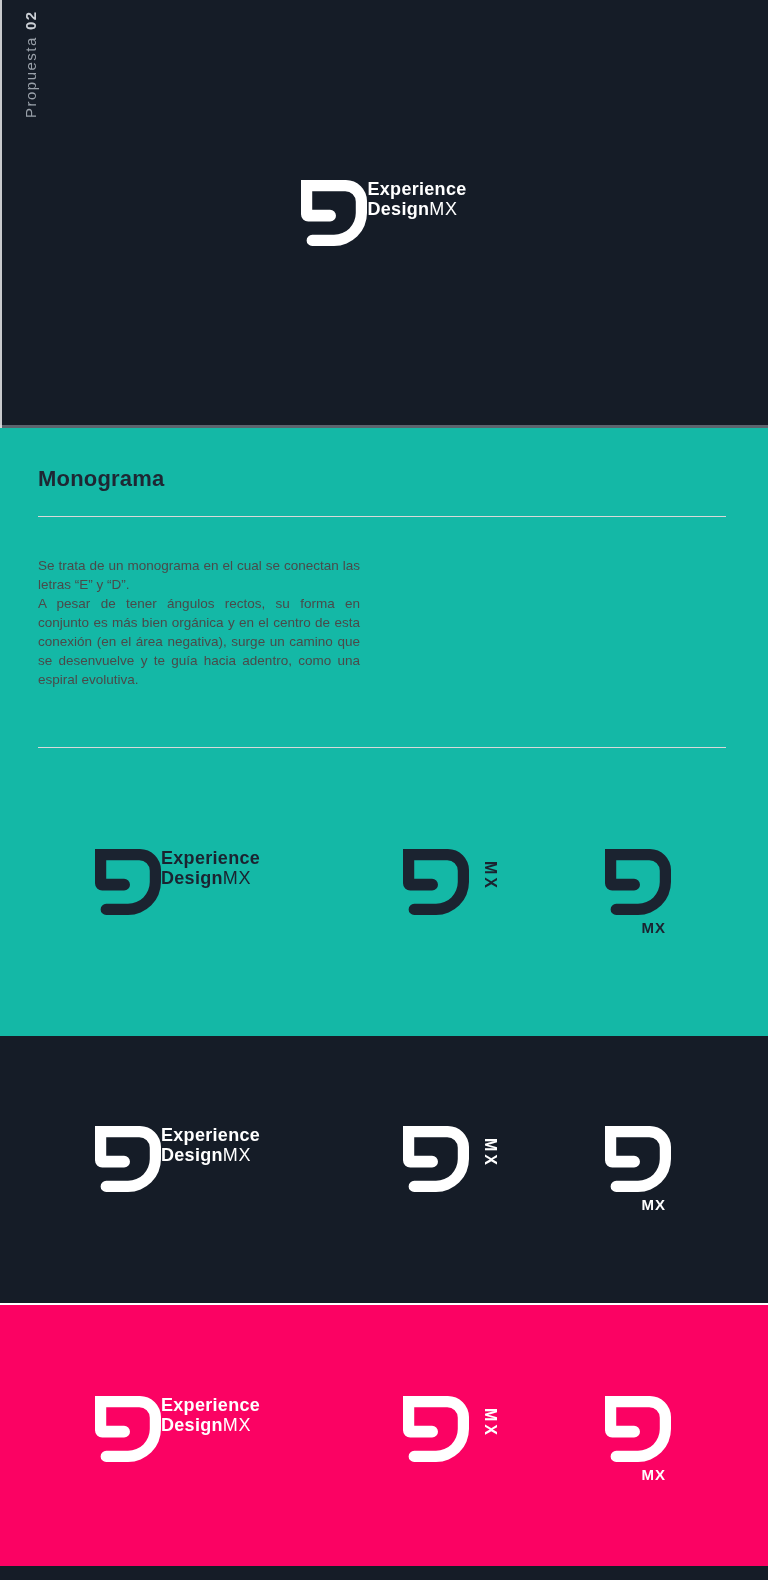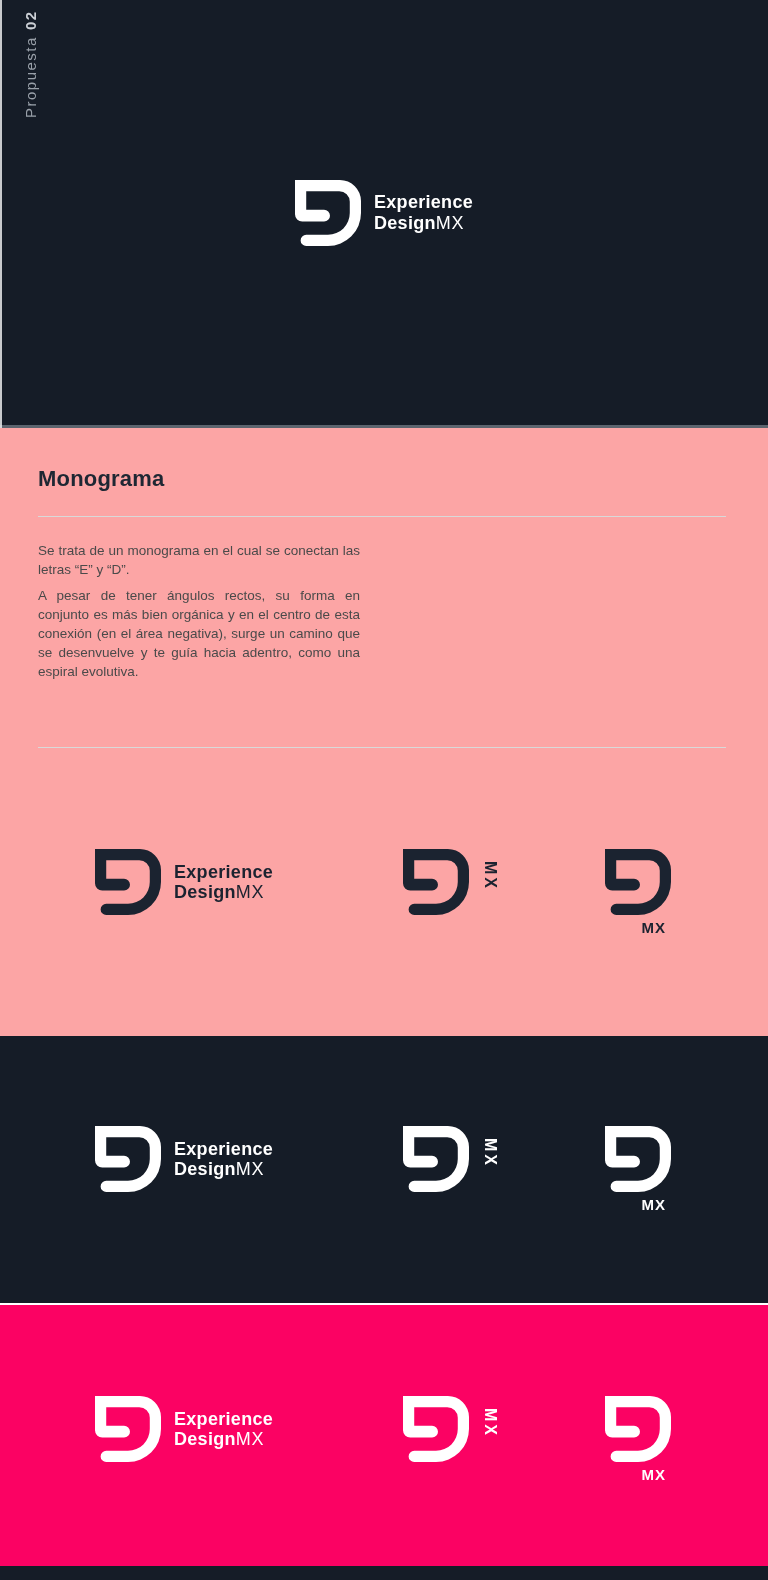--- a/index.html
+++ b/index.html
@@ -26,46 +26,46 @@
   .propuesta {
     position:absolute; left:22px; top:118px;
     transform:rotate(-90deg); transform-origin:0 0;
     white-space:nowrap;
     font-size:15px; letter-spacing:1.5px;
     color:#99A0A9;
   }
   .propuesta .num { font-weight:bold; color:#ccd0d6; margin-left:6px; }
 
   
-  .lockup { display:flex; align-items:center; gap:13px; }
+  .lockup { display:flex; align-items:flex-start; }
   .mono { width:66px; height:68px; display:block; }
   .lockup-text { line-height:1.12; font-size:18px; font-weight:bold; letter-spacing:.3px; }
   .lockup-text .light { font-weight:normal; letter-spacing:.6px; }
   .on-dark { color:#ffffff; }
   .on-light { color:#1B2330; }
 
   
-  .white-area { top:428px; height:608px; background:#fca5a5;padding-left:28px; }
+  .white-area { top:428px; height:608px; background:#14b8a6;padding-left:28px; }
   .h2 {
     position:absolute; left:38px;
     font-size:22px; font-weight:bold; color:#1e2733; letter-spacing:.2px;
   }
   .h2.monograma { top:38px; }
   .h2.versiones { top:280px; }
   .rule { position:absolute; left:38px; right:42px; height:0; border-top:1px solid #d9d9d9; }
   .rule1 { top:88px; }
   .rule2 { top:319px; }
-  .cols { position:absolute; top:113px; left:38px; right:42px; display:flex; }
+  .cols { position:absolute; top:128px; left:38px; right:42px; display:flex; }
   .col-l { width:322px; }
   .col-r { flex:1; }
   .cols p {
     font-size:13.5px; line-height:19px; color:#4a4a4a;
     text-align:justify;
   }
-  .cols p + p { margin-top:7px; }
+  .cols p + p { }
 
   
   .strip { position:absolute; left:0; right:0; }
   .v1 { position:absolute; left:95px; top:0; }
   .v2 { position:absolute; left:403px; top:0; width:100px; height:68px; }
   .v2 .mx-vert {
     position:absolute; left:78px; top:13px; height:55px;
     writing-mode:vertical-rl;
     font-weight:bold; font-size:16px; letter-spacing:3px;
   }

